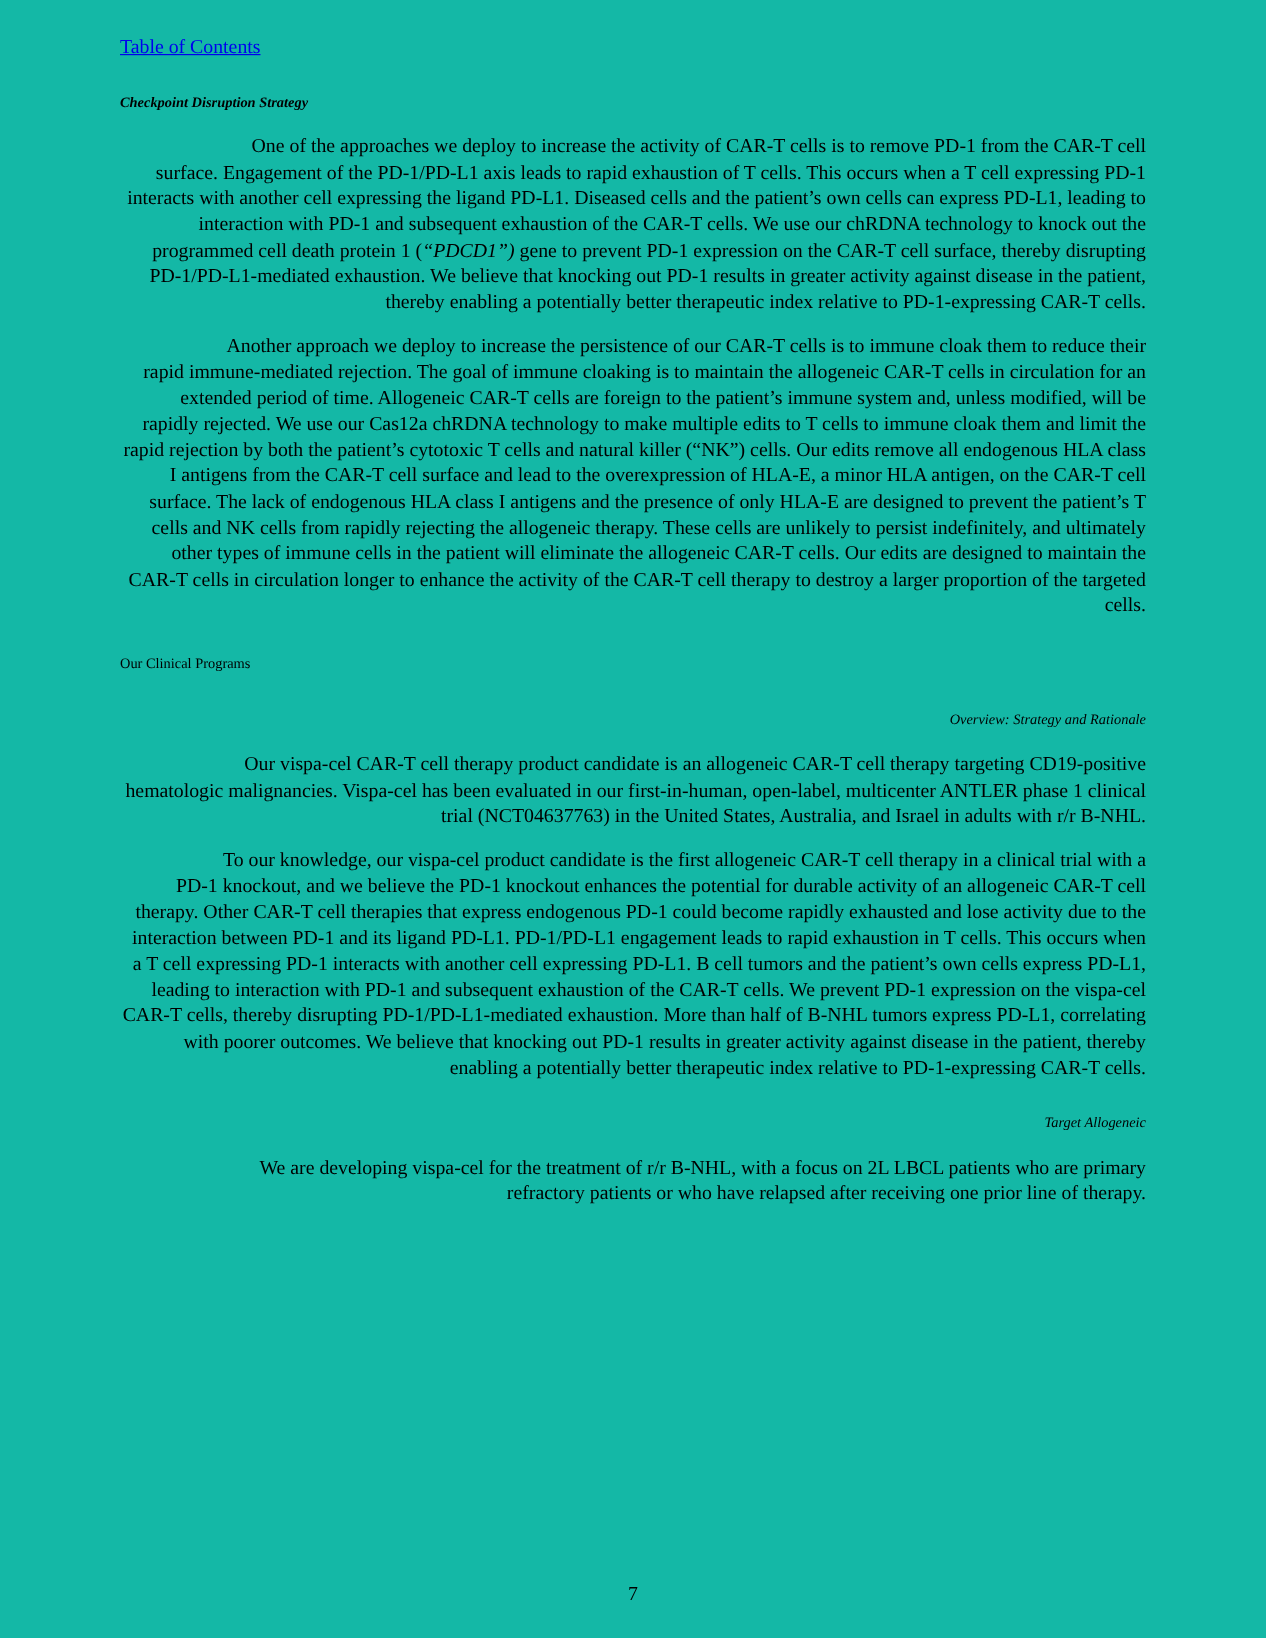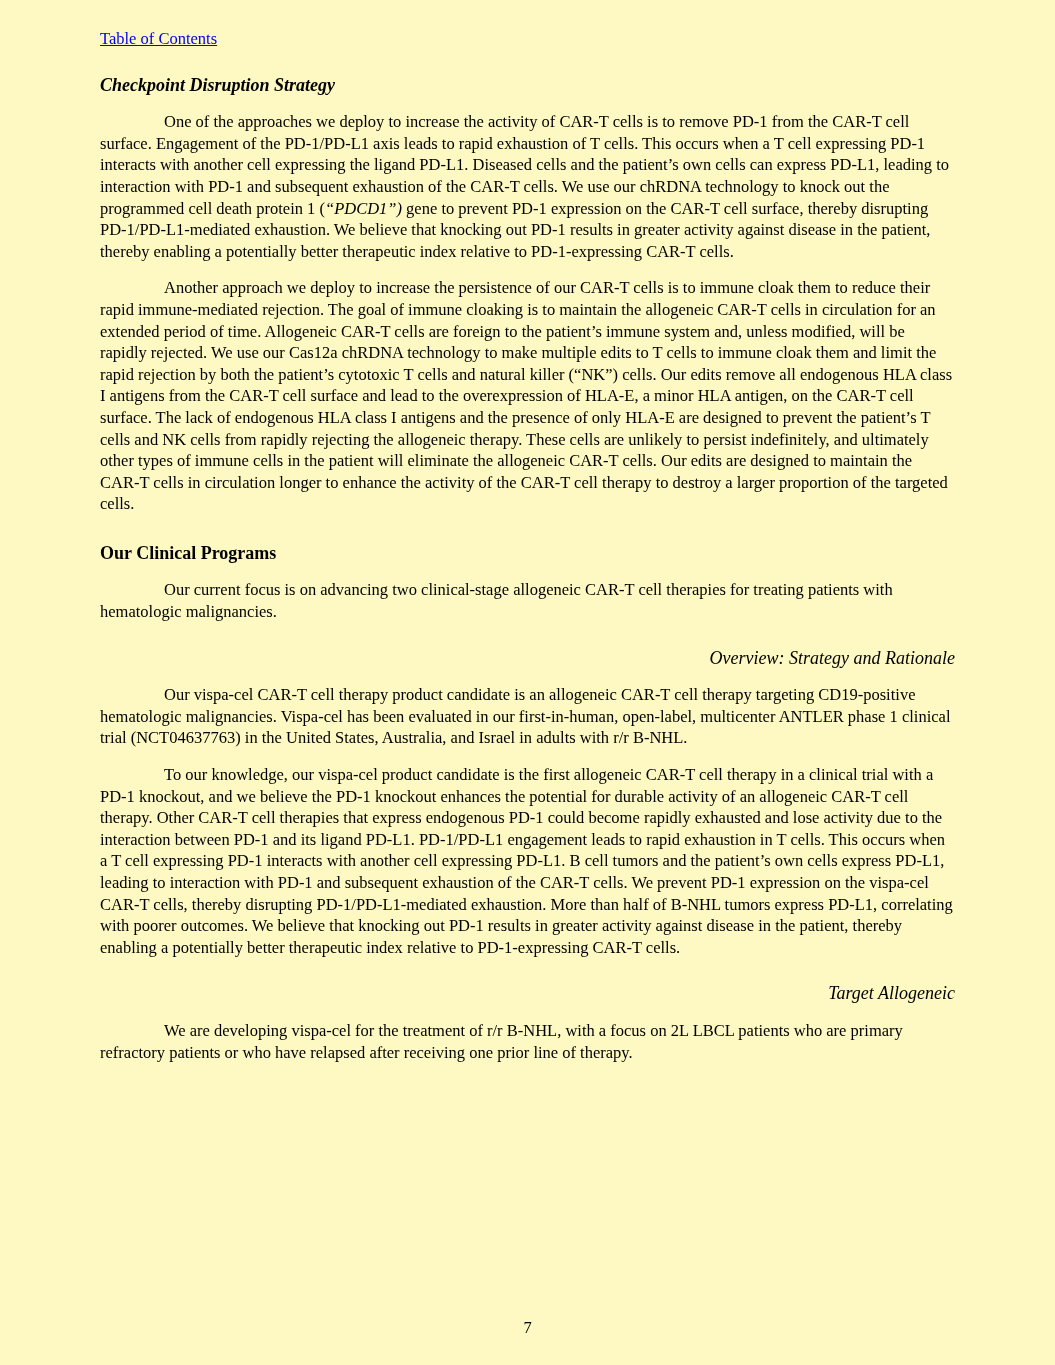--- a/index.html
+++ b/index.html
@@ -5,58 +5,58 @@
   html, body {
     margin: 0;
     padding: 0;
     background: #ffffff;
   }
   .page {
     position: relative;
     width: 1055px;
     height: 1365px;
     box-sizing: border-box;
-    background: #fef9c3;
+    background: #14b8a6;
     color: #000000;
     font-family: "Liberation Serif", serif;
     font-size: 16.5px;
     line-height: 21.6px;
     padding: 28px 100px 0 100px;
     overflow: hidden;
   }
   .toc-link {
     color: #0000ee;
     text-decoration: underline;
     cursor: pointer;
     display: inline-block;
   }
   .heading {
-    font-size: 18px;
+    font-size: 12px;
     margin: 25px 0 0 0;
     padding: 0;
   }
   .h-bold-italic {
     font-weight: bold;
     font-style: italic;
   }
   .h-bold {
-    font-weight: bold;
+    font-weight: normal;
     font-style: normal;
     margin-top: 28px;
   }
   .h-italic {
     font-weight: normal;
     font-style: italic;
     text-align: right;
   }
   p.body-p {
     margin: 15px 0 0 0;
     padding: 0;
     text-indent: 64px;
-    text-align: left;
+    text-align: right;
   }
   .italic-run {
     font-style: italic;
   }
   .page-number {
     position: absolute;
     bottom: 26px;
     left: 0;
     right: 0;
     text-align: center;
@@ -71,21 +71,20 @@
 
   <h2 class="heading h-bold-italic">Checkpoint Disruption Strategy</h2>
 
   <p class="body-p"><span>One of the approaches we deploy to increase the activity of CAR-T cells is to remove PD-1 from the CAR-T cell surface. Engagement of the PD-1/PD-L1 axis leads to rapid exhaustion of T cells. This occurs when a T cell expressing PD-1 interacts with another cell expressing the ligand PD-L1. Diseased cells and the patient’s own cells can express PD-L1, leading to interaction with PD-1 and subsequent exhaustion of the CAR-T cells. We use our chRDNA technology to knock out the programmed cell death protein 1 (</span><span class="italic-run">“PDCD1”)</span><span> gene to prevent PD-1 expression on the CAR-T cell surface, thereby disrupting PD-1/PD-L1-mediated exhaustion. We believe that knocking out PD-1 results in greater activity against disease in the patient, thereby enabling a potentially better therapeutic index relative to PD-1-expressing CAR-T cells.</span></p>
 
 
   <p class="body-p">Another approach we deploy to increase the persistence of our CAR-T cells is to immune cloak them to reduce their rapid immune-mediated rejection. The goal of immune cloaking is to maintain the allogeneic CAR-T cells in circulation for an extended period of time. Allogeneic CAR-T cells are foreign to the patient’s immune system and, unless modified, will be rapidly rejected. We use our Cas12a chRDNA technology to make multiple edits to T cells to immune cloak them and limit the rapid rejection by both the patient’s cytotoxic T cells and natural killer (“NK”) cells. Our edits remove all endogenous HLA class I antigens from the CAR-T cell surface and lead to the overexpression of HLA-E, a minor HLA antigen, on the CAR-T cell surface. The lack of endogenous HLA class I antigens and the presence of only HLA-E are designed to prevent the patient’s T cells and NK cells from rapidly rejecting the allogeneic therapy. These cells are unlikely to persist indefinitely, and ultimately other types of immune cells in the patient will eliminate the allogeneic CAR-T cells. Our edits are designed to maintain the CAR-T cells in circulation longer to enhance the activity of the CAR-T cell therapy to destroy a larger proportion of the targeted cells.</p>
 
   <h2 class="heading h-bold">Our Clinical Programs</h2>
 
-  <p class="body-p">Our current focus is on advancing two clinical-stage allogeneic CAR-T cell therapies for treating patients with hematologic malignancies.</p>
 
 
   <h3 class="heading h-italic">Overview: Strategy and Rationale</h3>
 
   <p class="body-p">Our vispa-cel CAR-T cell therapy product candidate is an allogeneic CAR-T cell therapy targeting CD19-positive hematologic malignancies. Vispa-cel has been evaluated in our first-in-human, open-label, multicenter ANTLER phase 1 clinical trial (NCT04637763) in the United States, Australia, and Israel in adults with r/r B-NHL.</p>
 
   <p class="body-p">To our knowledge, our vispa-cel product candidate is the first allogeneic CAR-T cell therapy in a clinical trial with a PD-1 knockout, and we believe the PD-1 knockout enhances the potential for durable activity of an allogeneic CAR-T cell therapy. Other CAR-T cell therapies that express endogenous PD-1 could become rapidly exhausted and lose activity due to the interaction between PD-1 and its ligand PD-L1. PD-1/PD-L1 engagement leads to rapid exhaustion in T cells. This occurs when a T cell expressing PD-1 interacts with another cell expressing PD-L1. B cell tumors and the patient’s own cells express PD-L1, leading to interaction with PD-1 and subsequent exhaustion of the CAR-T cells. We prevent PD-1 expression on the vispa-cel CAR-T cells, thereby disrupting PD-1/PD-L1-mediated exhaustion. More than half of B-NHL tumors express PD-L1, correlating with poorer outcomes. We believe that knocking out PD-1 results in greater activity against disease in the patient, thereby enabling a potentially better therapeutic index relative to PD-1-expressing CAR-T cells.</p>
 
 
   <h3 class="heading h-italic">Target Allogeneic</h3>

